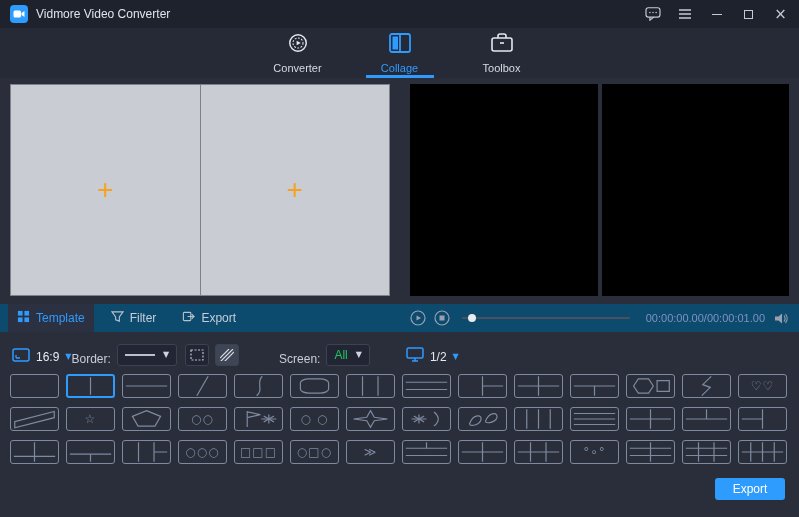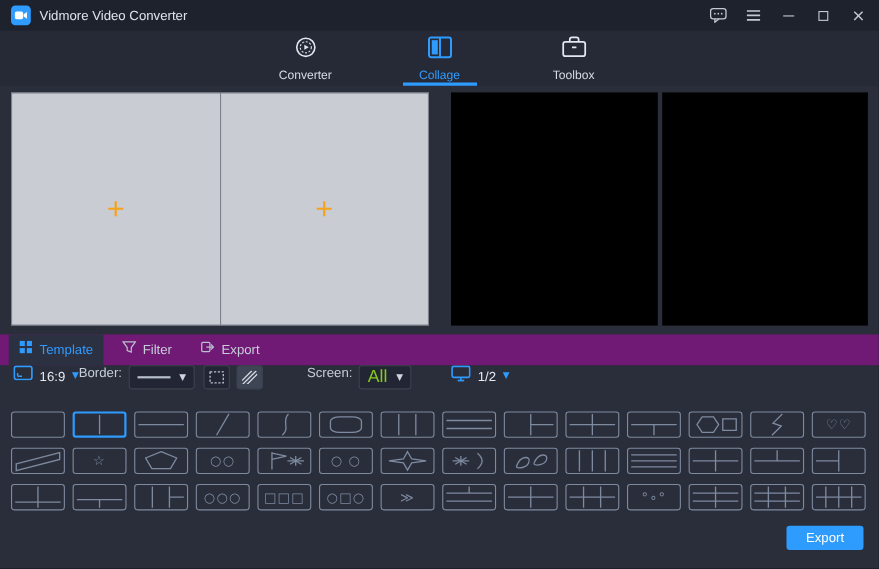--- a/index.html
+++ b/index.html
@@ -12,56 +12,56 @@
   .titlebar{height:28px;background:#1e222c;display:flex;align-items:center;padding:0 10px;gap:8px;flex:0 0 auto}
   .app-icon{width:18px;height:18px;border-radius:4px;background:#2e9bff;display:flex;align-items:center;justify-content:center;flex:0 0 auto}
   .title{color:#dfe3ec;font-size:12px}
   .tb-right{margin-left:auto;display:flex;align-items:center;gap:15px;color:#c3cad6}
   .tb-btn{width:17px;height:17px;display:flex;align-items:center;justify-content:center;cursor:default}
   .min-glyph{width:10px;border-bottom:1.5px solid #c3cad6;display:inline-block}
   .max-glyph{width:9px;height:9px;border:1.2px solid #c3cad6;display:inline-block}
   .close-glyph{font-size:15px;line-height:1;color:#c3cad6}
 
   
-  .nav{height:50px;background:#262a36;display:flex;justify-content:center;gap:54px;flex:0 0 auto}
+  .nav{height:50px;background:#262a36;display:flex;justify-content:center;gap:34px;flex:0 0 auto}
   .nav-tab{display:flex;flex-direction:column;align-items:center;justify-content:center;gap:4px;width:68px;height:100%}
   .nav-tab .lbl{font-size:11px;color:#d6dae3}
   .nav-tab.active{box-shadow:inset 0 -3px 0 #2e9bff}
   .nav-tab.active .lbl{color:#2e9bff}
 
   
   .content{display:flex;gap:20px;padding:6px 10px 0;flex:0 0 auto}
   .editor{width:380px;height:212px;background:#7c818c;border:1px solid #7c818c;display:flex;gap:1px}
   .editor-cell{flex:1;background:#c9ccd2;display:flex;align-items:center;justify-content:center}
   .plus{color:#f5a31d;font-size:28px;font-weight:400;line-height:1}
   .preview{width:379px;height:212px;display:flex;gap:4px}
   .screen{flex:1;background:#000}
 
   
-  .midbar{height:28px;margin-top:8px;display:flex;background:#701a75;flex:0 0 auto}
+  .midbar{height:28px;margin-top:8px;display:flex;background:#0c4a6e;flex:0 0 auto}
   .panel-tabs{width:400px;display:flex;align-items:stretch;gap:8px;padding-left:8px}
   .ptab{display:flex;align-items:center;gap:6px;padding:0 9px}
   .ptab .lbl{font-size:12px;color:#c6cdd9}
   .ptab.active{background:#2c3142}
   .ptab.active .lbl{color:#2e9bff}
   .player{flex:1;display:flex;align-items:center;gap:8px;padding:0 10px}
   .pbtn{width:16px;height:16px;display:flex;align-items:center;justify-content:center}
   .slider{flex:1;max-width:168px;height:2px;background:#4a5060;border-radius:1px;position:relative;margin:0 4px}
   .thumb{position:absolute;left:6%;top:50%;transform:translate(-50%,-50%);width:8px;height:8px;border-radius:50%;background:#e8ebf0}
   .time{font-size:11px;color:#7e93c0;margin-left:auto;white-space:nowrap}
 
   
-  .toolbar{height:34px;display:flex;align-items:flex-start;padding:0 12px;flex:0 0 auto}
+  .toolbar{height:34px;display:flex;align-items:flex-end;padding:0 12px;flex:0 0 auto}
   .tlabel{font-size:12px;color:#c6cdd9}
   .ctrl{display:flex;align-items:center;gap:6px}
   .ctrl .val{font-size:12px;color:#e6e9f0}
   .caret{color:#2e9bff;font-size:8px;line-height:1}
   .caret2{color:#cfd5df;font-size:8px;line-height:1}
   .select{height:22px;background:#222634;border:1px solid #3c4250;border-radius:3px;display:flex;align-items:center;padding:0 7px;gap:8px}
-  .sel-val{font-size:16px;color:#84cc16}
+  .sel-val{font-size:12px;color:#22c55e}
   .line-swatch{width:30px;border-bottom:2px solid #b9c0cc;display:inline-block}
   .sq-btn{width:24px;height:22px;background:#222634;border:1px solid #3c4250;border-radius:3px;display:flex;align-items:center;justify-content:center}
   .sq-btn.on{background:#3e4554}
   .ml18{margin-left:0}.ml8{margin-left:8px}.ml6{margin-left:6px}.ml28{margin-left:40px}.ml36{margin-left:36px}
 
   
   .grid{padding:8px 10px 0;display:flex;flex-wrap:wrap;gap:9px 7px;flex:0 0 auto}
   .tpl{width:49px;height:24px;border:1px solid #7e8aa0;border-radius:3px;display:flex;align-items:center;justify-content:center;overflow:hidden}
   .tpl.sel{border:2px solid #2e9bff}
   .tpl svg{width:100%;height:100%;display:block}
@@ -184,20 +184,44 @@
       <div class="ptab">
         <span>
           <svg width="13" height="13" viewBox="0 0 14 14">
               <rect x="1.5" y="2.5" width="8" height="9" rx="1" stroke="#b9c0cc" stroke-width="1.2" fill="none"></rect>
               <path d="M6 7 H13 M10.5 4.5 L13 7 L10.5 9.5" stroke="#b9c0cc" stroke-width="1.2" fill="none"></path>
             </svg>
         </span>
         <span class="lbl">Export</span>
       </div>
     </div>
+    <div class="player">
+      <span class="pbtn">
+        <svg width="16" height="16" viewBox="0 0 16 16">
+            <circle cx="8" cy="8" r="7" stroke="#99a1b0" stroke-width="1.2" fill="none"></circle>
+            <path d="M6.5 5.5 L11 8 L6.5 10.5 Z" fill="#99a1b0"></path>
+          </svg>
+      </span>
+      <span class="pbtn">
+        <svg width="16" height="16" viewBox="0 0 16 16">
+            <circle cx="8" cy="8" r="7" stroke="#99a1b0" stroke-width="1.2" fill="none"></circle>
+            <rect x="5.5" y="5.5" width="5" height="5" fill="#99a1b0"></rect>
+          </svg>
+      </span>
+      <span class="slider">
+        <span class="thumb"></span>
+      </span>
+      <span class="time">00:00:00.00/00:00:01.00</span>
+      <span class="pbtn">
+        <svg width="16" height="15" viewBox="0 0 16 15">
+            <path d="M2 5.5 H5.5 L9 2.5 V12.5 L5.5 9.5 H2 Z" fill="#99a1b0"></path>
+            <path d="M11 4.5 a5 5 0 0 1 0 6 M12.5 3 a7 7 0 0 1 0 9" stroke="#99a1b0" fill="none" stroke-width="1.1"></path>
+          </svg>
+      </span>
+    </div>
   </div>
 
   <div class="toolbar">
     <div class="ctrl">
       <span>
         <svg width="18" height="14" viewBox="0 0 18 14">
             <rect x="1" y="1" width="16" height="12" rx="2" stroke="#2e9bff" stroke-width="1.5" fill="none"></rect>
             <path d="M4 10 H8 M4 7 V10" stroke="#2e9bff" stroke-width="1.3"></path>
           </svg>
       </span>

